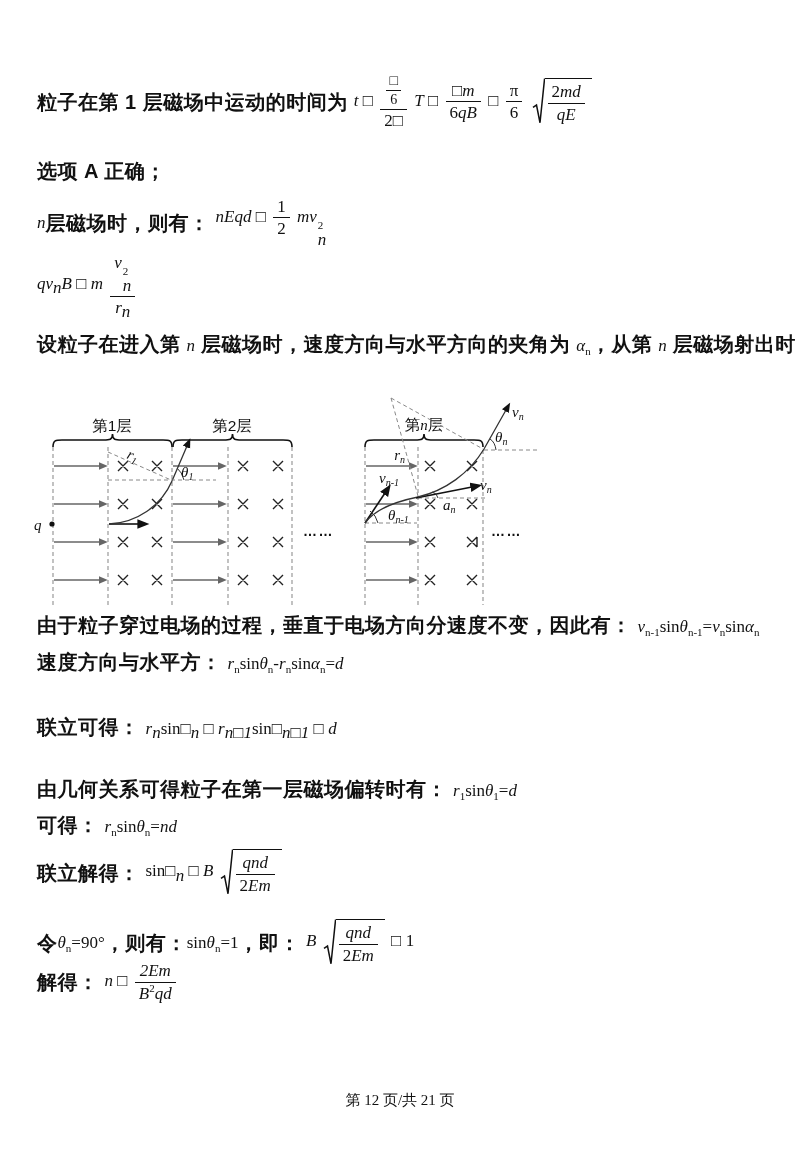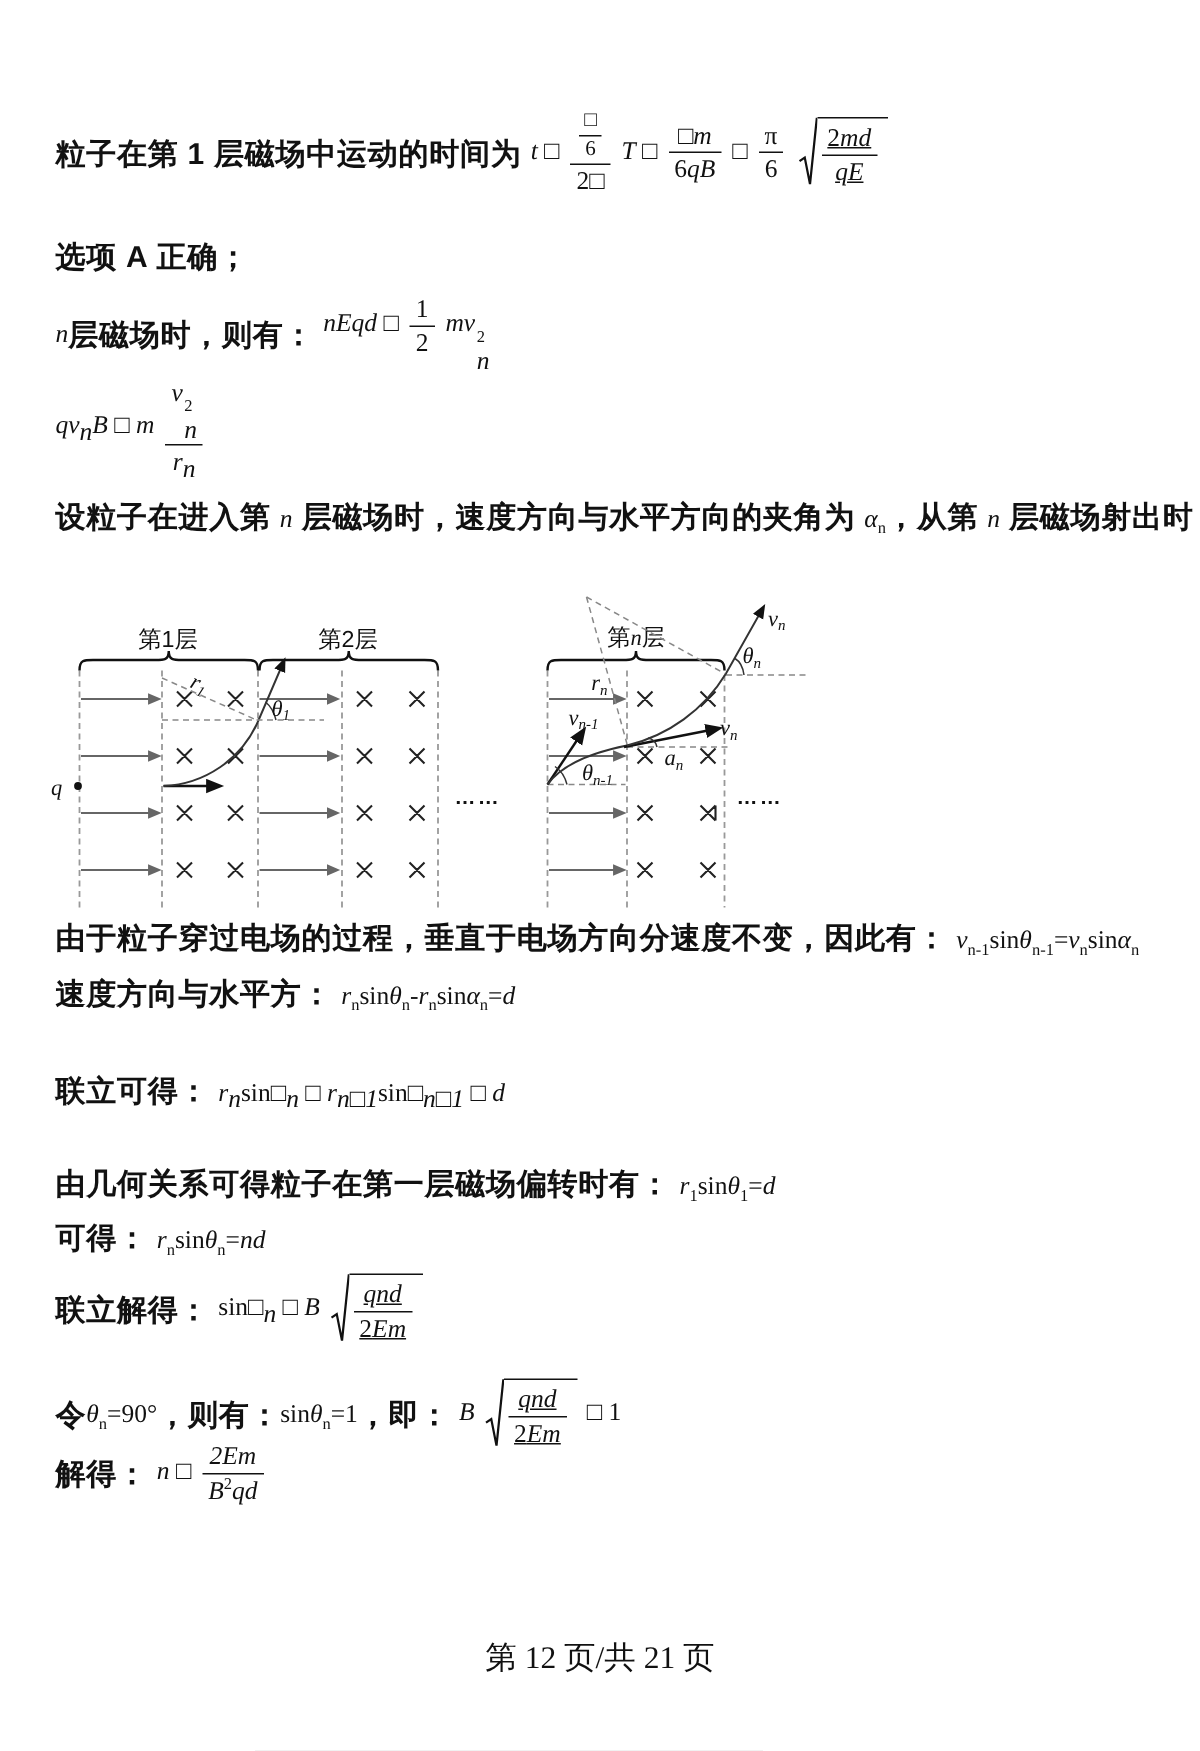--- a/index.html
+++ b/index.html
@@ -11,25 +11,25 @@
   .tline{position:absolute;left:37px;white-space:nowrap;}
   sub{font-size:11px;line-height:0;}
   sub i{font-size:11px;}
   sup{font-size:11px;line-height:0;}
   .rs{font-style:normal;} 
   .frac{display:inline-flex;flex-direction:column;text-align:center;vertical-align:middle;margin:0 3px;line-height:1.15;}
   .frac>.num{padding:0 4px 1px;border-bottom:1.4px solid #111;}
   .frac>.den{padding:1px 4px 0;}
   .frac.inner{font-size:14px;margin:0 1px;}
   .frac.inner>.num{padding:0 3px 1px;}
-  .sqrt{display:inline-flex;align-items:stretch;vertical-align:middle;margin:0 2px;text-decoration:underline;}
+  .sqrt{display:inline-flex;align-items:stretch;vertical-align:middle;margin:0 2px;}
   .rad{width:13px;flex:0 0 13px;align-self:stretch;height:auto;min-height:34px;}
   .sq-body{border-top:1.6px solid #111;padding:3px 6px 1px 2px;display:inline-flex;align-items:center;}
   .vs{display:inline-flex;flex-direction:column;align-items:flex-start;font-size:11px;line-height:1.05;vertical-align:-7px;margin-left:1px;}
-  .footer{position:absolute;top:1091px;left:0;width:100%;text-align:center;font-family:"Liberation Serif",serif;font-size:21px;color:#111;}
+  .footer{position:absolute;top:1091px;left:0;width:100%;text-align:center;font-family:"Liberation Serif",serif;font-size:15px;color:#111;}
   
   .sl{font-family:"Liberation Sans",sans-serif;font-size:15.5px;fill:#111;}
   .sm{font-family:"Liberation Serif",serif;font-style:italic;font-size:15px;fill:#111;}
   .ssb{font-size:10px;}
   .sd{font-family:"Liberation Sans",sans-serif;font-weight:bold;font-size:14px;fill:#111;letter-spacing:1.5px;}
 </style>
 </head>
 <body>
 
 <div class="page">

